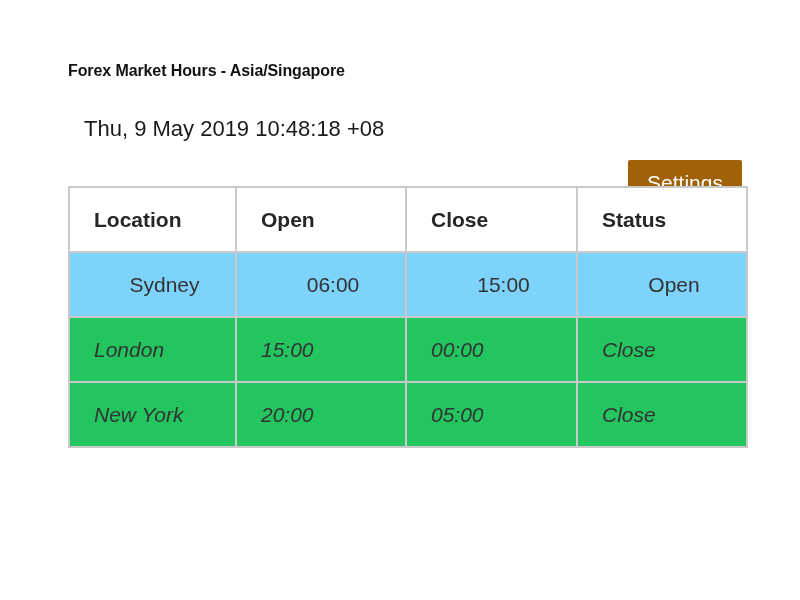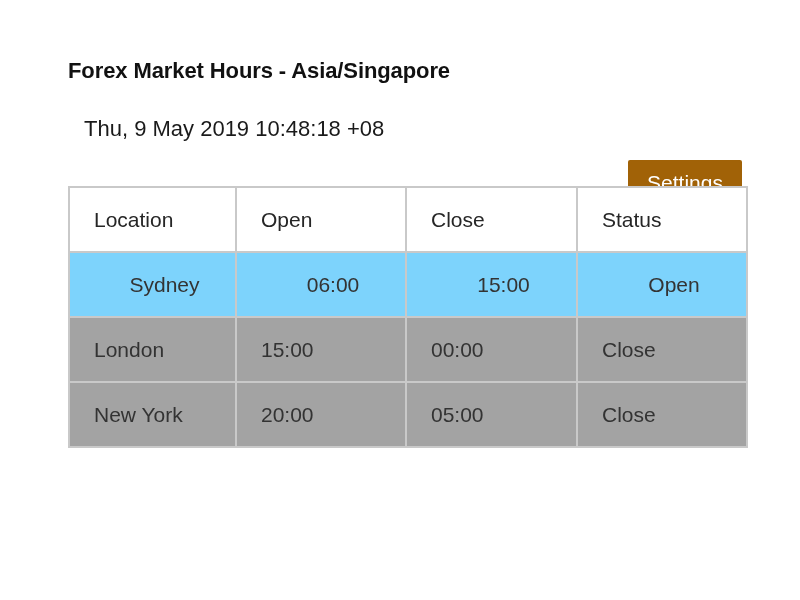--- a/index.html
+++ b/index.html
@@ -23,21 +23,21 @@
   }
 
   .content {
     position: absolute;
     left: 68px;
     top: 54px;
     width: 674px;
   }
 
   .page-title {
-    font-size: 22px;
+    font-size: 16px;
     font-weight: bold;
     color: #111111;
     letter-spacing: -0.1px;
     margin: 0;
     line-height: 34px;
     white-space: nowrap;
   }
 
   .header-row {
     position: relative;
@@ -91,35 +91,36 @@
     padding: 0 0 0 24px;
     font-size: 21px;
     color: #333333;
     text-align: left;
     vertical-align: middle;
     background: #ffffff;
     box-sizing: border-box;
   }
 
   .market-table th {
-    font-weight: normal;
+    font-weight: bold;
     color: #262626;
   }
 
   .col-location { width: 165px; }
   .col-open     { width: 168px; }
   .col-close    { width: 169px; }
   .col-status   { width: 168px; }
 
   tr.row-open td {
     background: #7dd3fc;
     text-align: center;
   }
   tr.row-close td {
-    background: #a3a3a3;
+    background: #22c55e;
+    font-style: italic;
   }
 </style>
 </head>
 <body>
 
 <div class="page">
 
   <div class="content">
     <h1 class="page-title">Forex Market Hours - Asia/Singapore</h1>
 

